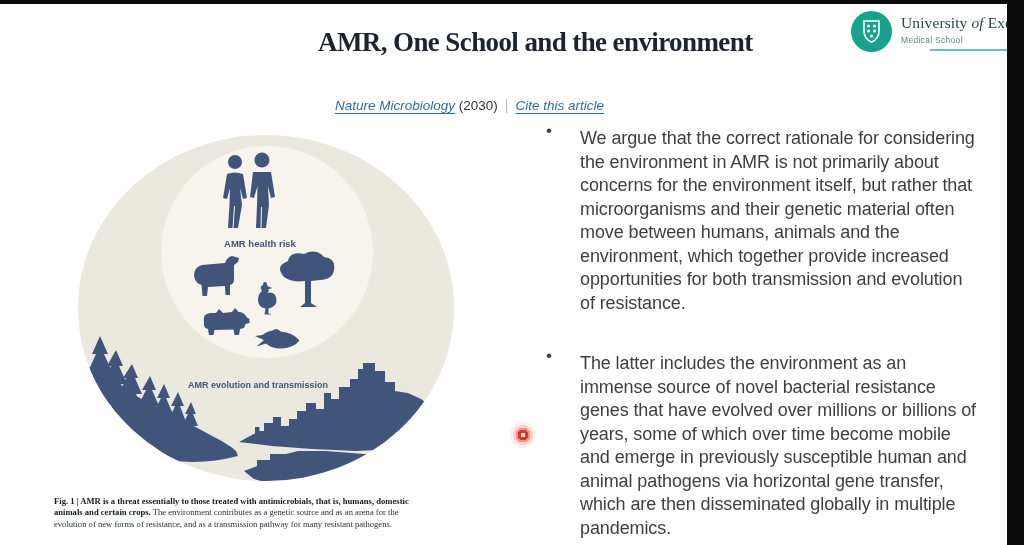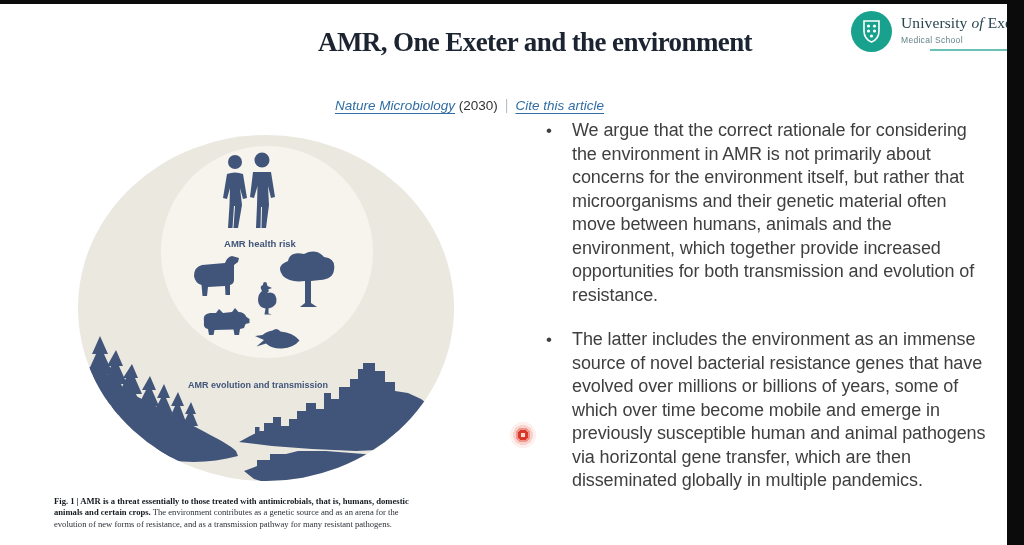--- a/index.html
+++ b/index.html
@@ -42,40 +42,40 @@
   .caption{position:absolute;left:54px;top:487px;width:376px;
            font-family:"Liberation Serif",serif;font-size:8.6px;line-height:11.6px;
            color:var(--captionc,#2a2f36);}
   .caption b{color:#14191f;}
 
   
   .bullets{position:absolute;left:546px;top:119px;width:444px;color:var(--bodyc,#3f3f3f);}
   .bullet{display:flex;align-items:flex-start;}
   .bullet + .bullet{margin-top:21px;}
   .marker{width:26px;flex:0 0 auto;font-size:17px;line-height:23.5px;}
-  .btext{margin:0;font-size:18px;line-height:23.5px;letter-spacing:-0.1px;}
+  .btext{margin:8px;font-size:18px;line-height:23.5px;letter-spacing:-0.1px;}
 
   
   .laser{position:absolute;left:508px;top:420px;width:30px;height:30px;border-radius:50%;
          background:radial-gradient(circle at center,
             rgba(250,215,205,.95) 0 2.5px,
             #d8372a 2.5px 5.5px,
             rgba(225,65,45,.55) 5.5px 7.5px,
             rgba(235,95,75,.28) 7.5px 10px,
             rgba(245,140,120,.13) 10px 13px,
             rgba(255,170,150,0) 13px);}
 </style>
 </head>
 <body>
 
 <div class="screen">
   <div class="bar-top"></div>
   <div class="bar-right"></div>
 
-  <h1 class="title">AMR, One Exeter and the environment</h1>
+  <h1 class="title">AMR, One School and the environment</h1>
 
 
   <div class="journal"><a class="jname">Nature Microbiology</a><span> (2030)</span><span class="divider">|</span><a>Cite this article</a></div>
 
   <div class="logo">
     <div class="logo-circle">
       <svg width="41" height="41" viewBox="0 0 41 41">
         <path d="M13 10 h15 v10 q0 8 -7.5 11 Q13 28 13 20 Z" fill="none" stroke="#ffffff" stroke-width="1.6"></path>
         <circle cx="17.5" cy="15" r="1.6" fill="#fff"></circle>
         <circle cx="23.5" cy="15" r="1.6" fill="#fff"></circle>

